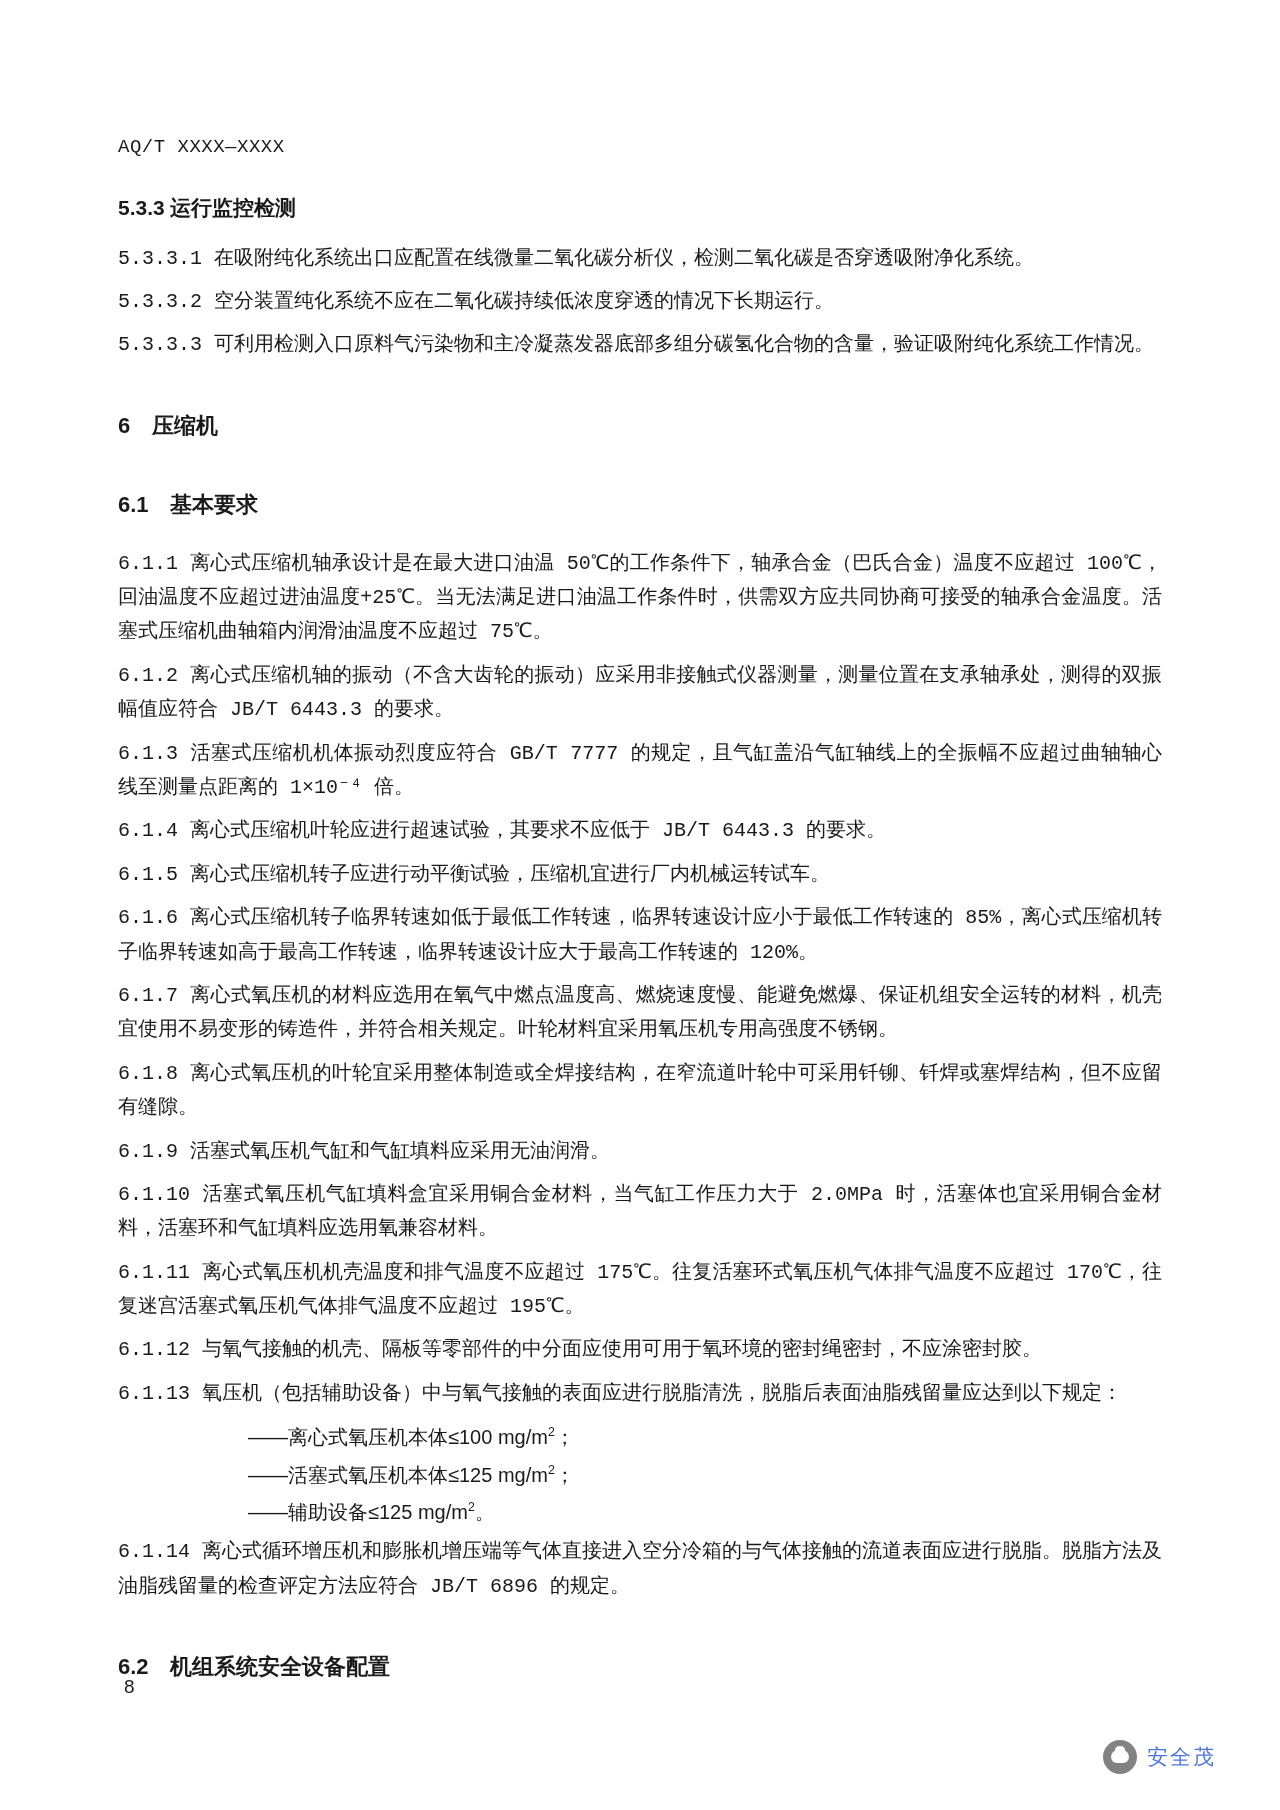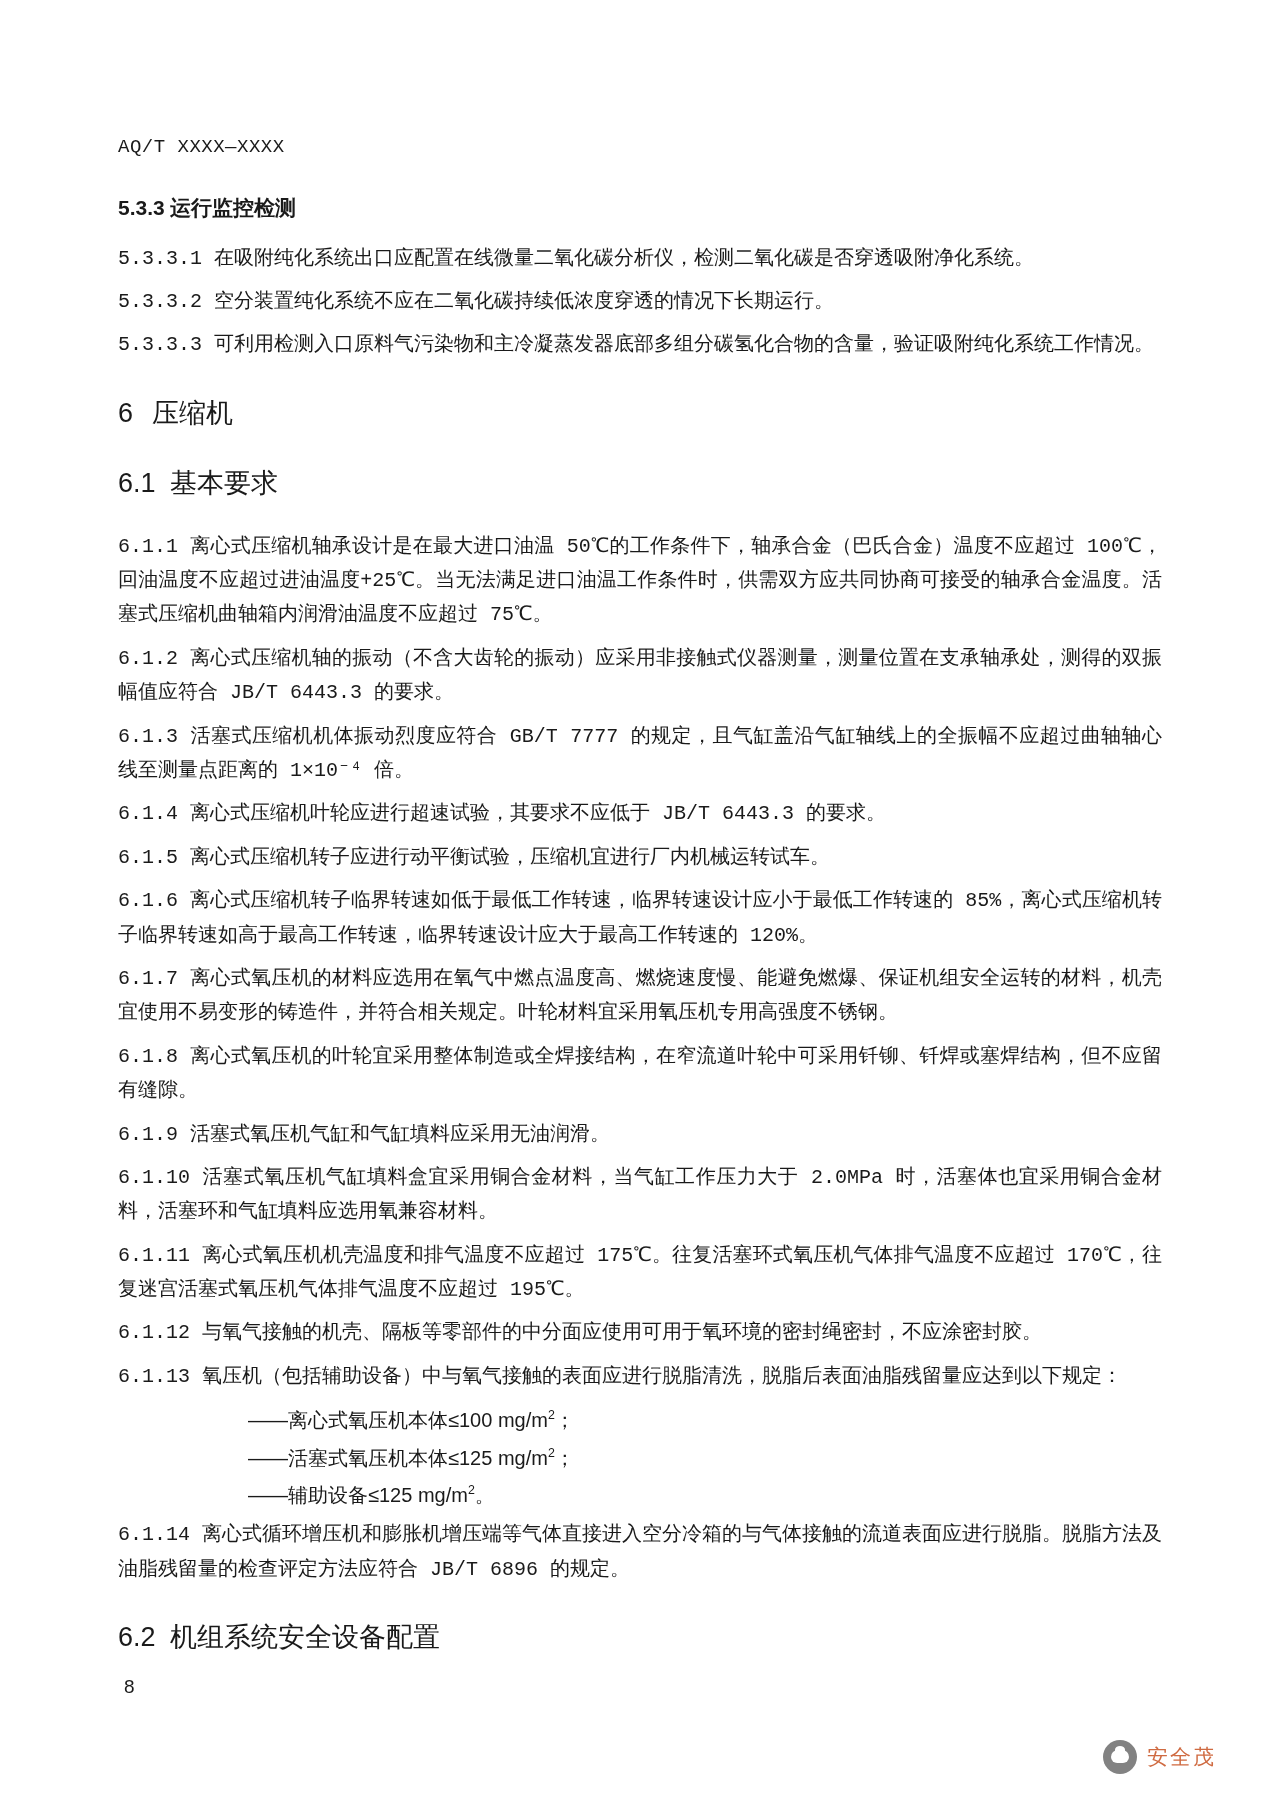--- a/index.html
+++ b/index.html
@@ -30,23 +30,23 @@
     color: #1a1a1a;
   }
   .h3 {
     font-size: 21px;
     font-weight: bold;
     margin: 16px 0 18px 0;
     line-height: 1.5;
     font-family: "Liberation Sans", "DejaVu Sans", sans-serif;
   }
   .h2 {
-    font-size: 27px;
-    font-weight: normal;
-    margin: 30px 0 26px 0;
+    font-size: 22px;
+    font-weight: bold;
+    margin: 46px 0 26px 0;
     line-height: 1.5;
     font-family: "Liberation Sans", "DejaVu Sans", sans-serif;
   }
   .h2-num {
     display: inline-block;
     min-width: 34px;
   }
   .h3-num {
     display: inline-block;
     min-width: 52px;
@@ -123,21 +123,21 @@
     position: absolute;
     left: 12px;
     top: 6px;
     width: 10px;
     height: 7px;
     border-radius: 50% 50% 0 0;
     background: #ffffff;
   }
   .wm-text {
     font-size: 21px;
-    color: #c2410c;
+    color: #1d4ed8;
     font-family: "Liberation Sans", "DejaVu Sans", sans-serif;
     letter-spacing: 2px;
   }
 </style>
 </head>
 <body>
 
 <div class="page">
 
   <div class="header-code">AQ/T XXXX—XXXX</div>

